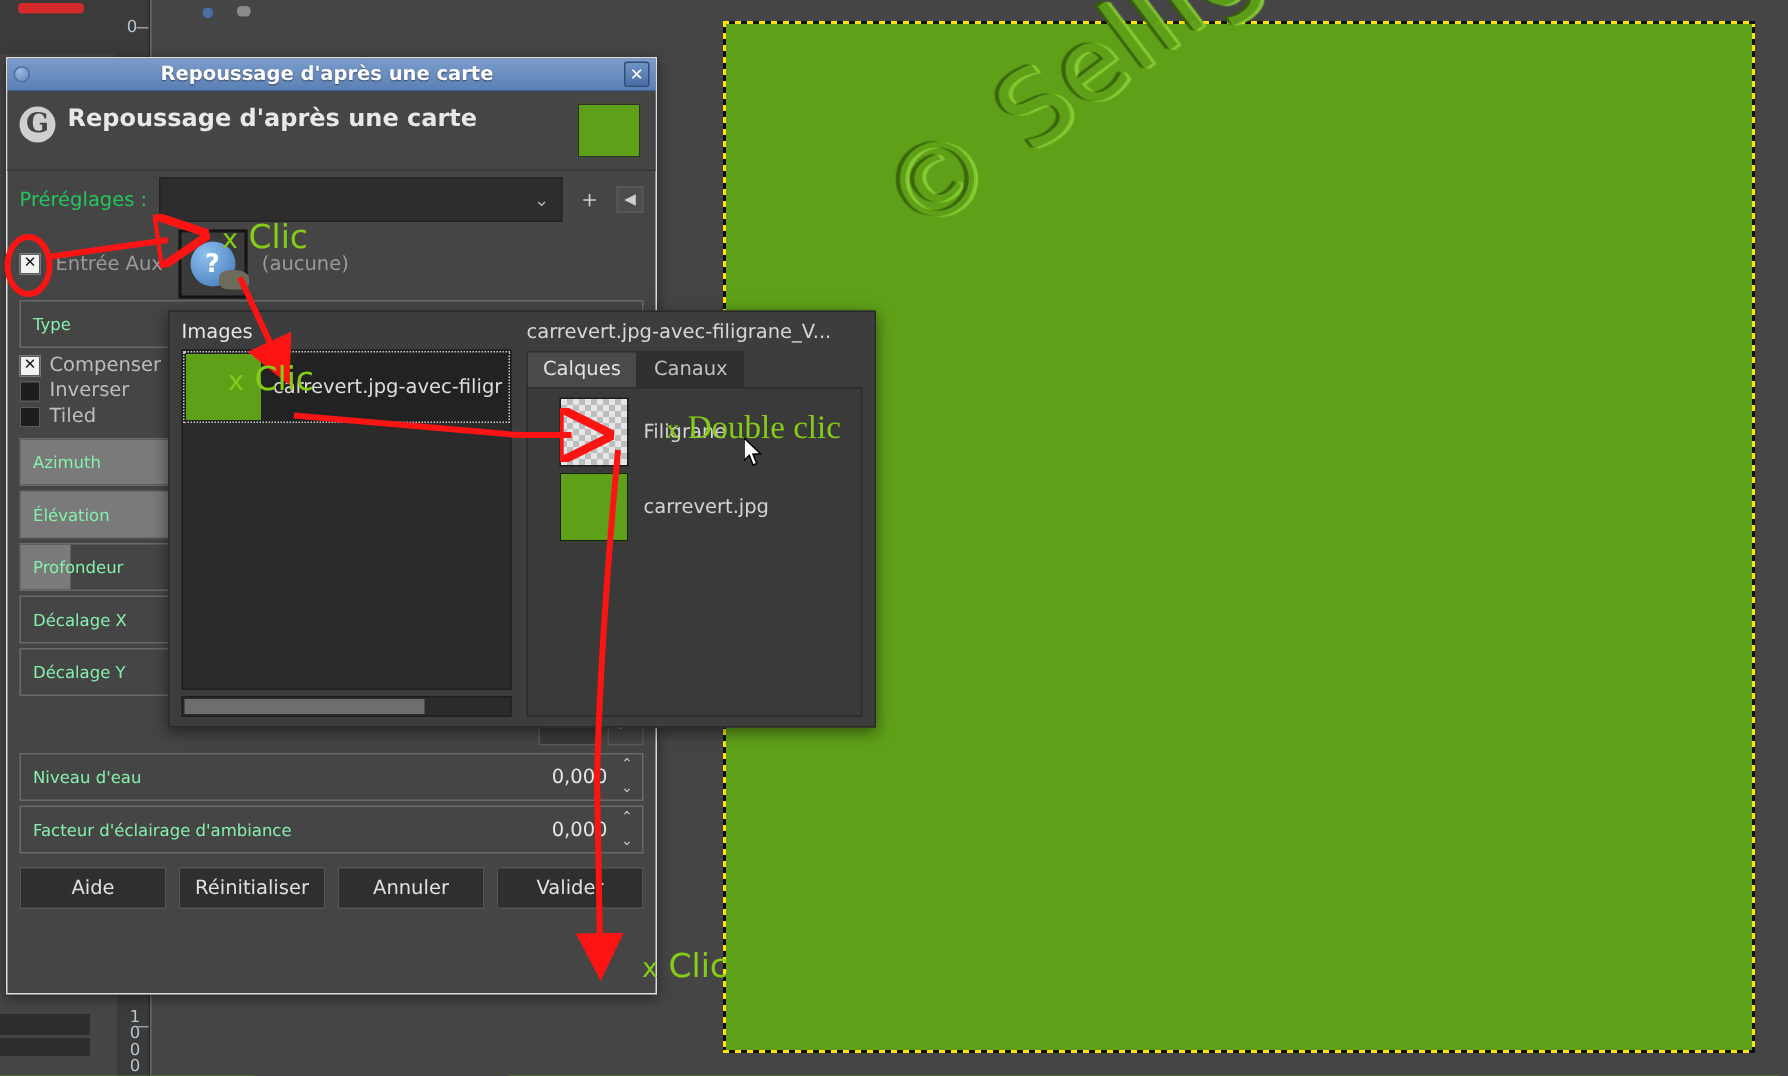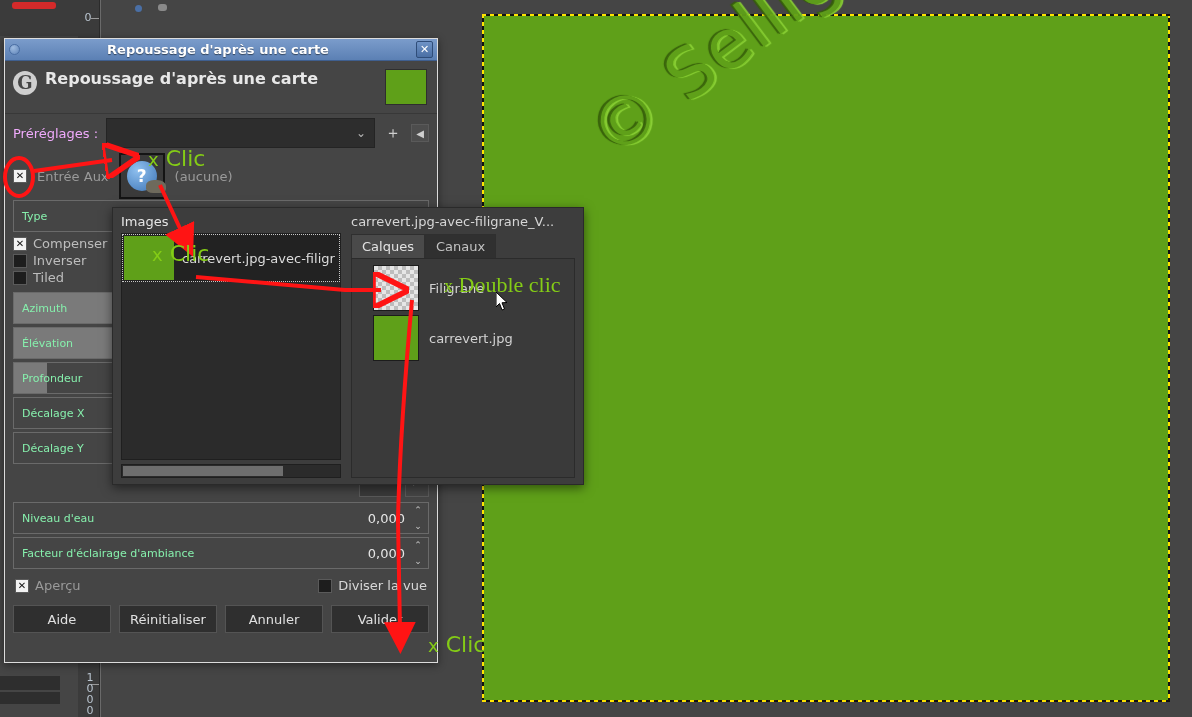--- a/index.html
+++ b/index.html
@@ -85,21 +85,21 @@
     background:#cfcfcf; color:#454545; font-weight:bold; font-size:18px;
     text-align:center; line-height:24px; font-family:"DejaVu Serif",serif;
     flex:0 0 auto; margin-top:2px;
   }
   .dlg-head-txt{ flex:1; }
   .dlg-head-title{ font-size:16px; font-weight:bold; color:#e8e8e8; }
   .dlg-head-sub{ font-size:12px; color:#c6c6c6; margin-top:2px;}
   .head-thumb{ width:42px;height:36px; background:#5fa019; border:1px solid #2e2e2e;}
 
   .row{ display:flex; align-items:center; padding:4px 8px; gap:8px;}
-  .lbl{ color:#f0abfc; font-size:13px; }
+  .lbl{ color:#22c55e; font-size:13px; }
   .combo{
     flex:1; height:30px; background:#2d2d2d; border:1px solid #242424;
     display:flex; align-items:center; justify-content:flex-end; padding-right:8px;
     color:#bdbdbd;
   }
   .chev{ font-size:12px; color:#b5b5b5; }
   .icon-btn{ width:20px;height:20px; display:flex;align-items:center;justify-content:center;
     color:#cfcfcf; font-size:16px;}
   .icon-btn.boxed{ border:1px solid #5a5a5a; background:#4d4d4d; font-size:10px; width:18px;height:18px;}
 
@@ -317,28 +317,20 @@
   </div>
   <div class="prop">
     <span class="pname">Facteur d'éclairage d'ambiance</span>
     <span class="pval">0,000</span>
     <span class="spin">
         <span>⌃</span>
         <span>⌄</span>
       </span>
   </div>
 
-  <div class="bottom-opts">
-    <span class="chk on"></span>
-    <span class="t muted" style="margin-left:6px">Aperçu</span>
-    <span class="right">
-      <span class="chk"></span>
-      <span class="t">Diviser la vue</span>
-    </span>
-  </div>
 
   <div class="btnrow">
     <div class="btn">Aide</div>
     <div class="btn">Réinitialiser</div>
     <div class="btn">Annuler</div>
     <div class="btn">Valider</div>
   </div>
 </div>
 
 <div id="picker-popup">

